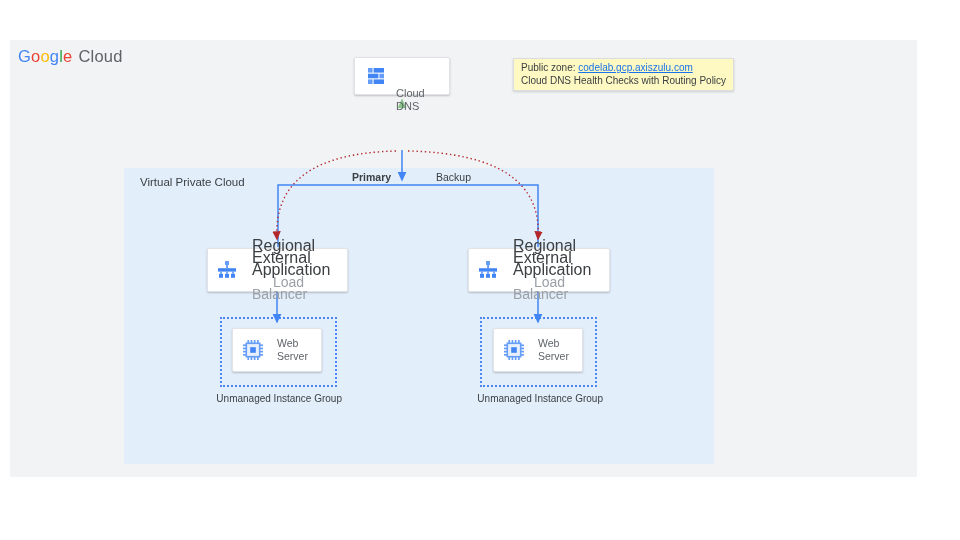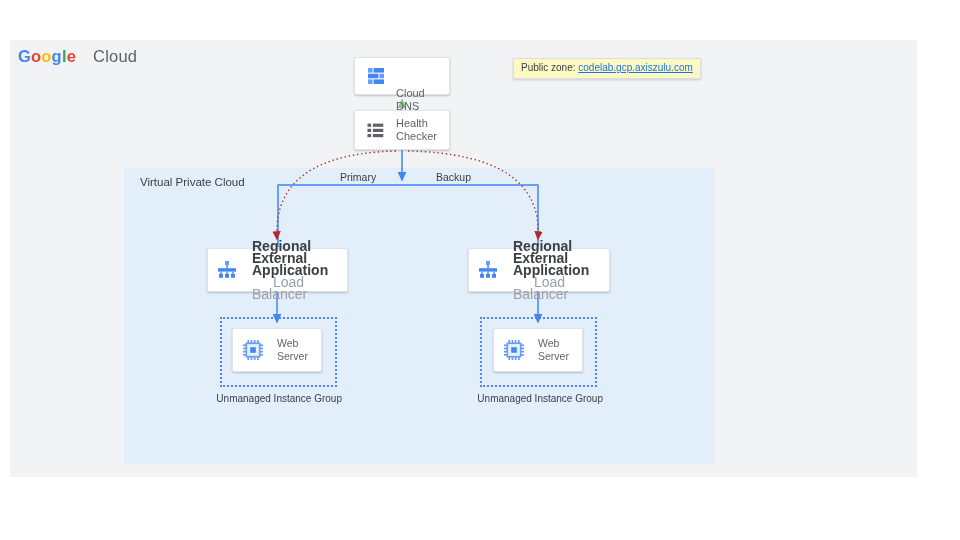--- a/index.html
+++ b/index.html
@@ -1,29 +1,29 @@
 <!DOCTYPE html>
 <html><head>
 <meta charset="utf-8">
 <style>
   html,body{margin:0;padding:0;background:#fff;font-family:"Liberation Sans",sans-serif;}
   .stage{position:relative;width:960px;height:540px;background:#fff;overflow:hidden;}
   .canvas{position:absolute;left:10px;top:40px;width:907px;height:437px;background:#f1f3f4;}
   .logo{position:absolute;left:18px;top:47px;font-size:16.5px;z-index:2;letter-spacing:.2px;}
-  .logo .gword{font-weight:700;}
-  .logo .cloud{color:#5f6368;font-weight:400;margin-left:17px;}
+  .logo .gword{font-weight:400;}
+  .logo .cloud{color:#5f6368;font-weight:400;margin-left:6px;}
   .vpc{position:absolute;left:124px;top:168px;width:590px;height:296px;background:#e3eefb;z-index:1;}
   .vpc-label{position:absolute;left:140px;top:176px;font-size:11.5px;color:#3c4043;z-index:4;}
   .region{position:absolute;top:203px;width:207px;height:229px;background:#e9ebef;z-index:2;}
   .region-label{position:absolute;left:7px;top:5px;font-size:10.5px;color:#3c4043;}
   .box{position:absolute;background:#fff;border:1px solid #e1e3e6;border-radius:2px;
        box-shadow:0 1px 2px rgba(60,64,67,.28);display:flex;align-items:center;z-index:6;box-sizing:border-box;}
   .node-label{font-size:11px;color:#5f6368;line-height:13px;}
   .lb-text{line-height:12px;}
-  .lb-title{font-size:14px;color:#3c4043;font-weight:bold;}
+  .lb-title{font-size:16px;color:#3c4043;}
   .lb-sub{font-size:14px;color:#9aa0a6;margin-left:21px;}
   .ig{position:absolute;width:117px;height:70px;border:2px dotted #4c86f2;z-index:3;box-sizing:border-box;}
   .ig-label{position:absolute;width:130px;text-align:right;font-size:10px;color:#3c4043;z-index:3;}
   .flow-label{position:absolute;font-size:10.5px;color:#3c4043;z-index:4;}
   .overlay{position:absolute;left:0;top:0;z-index:5;pointer-events:none;}
   .pz{position:absolute;left:513px;top:58px;background:#fef9c3;border:1px solid #dcdde0;
       box-shadow:0 1px 2px rgba(60,64,67,.2);padding:3px 7px;font-size:10px;line-height:12.5px;
       color:#3c4043;z-index:6;white-space:nowrap;}
   .pz .link{color:#1a73e8;text-decoration:underline;cursor:pointer;}
   .legend{position:absolute;left:755px;top:333px;z-index:2;}
@@ -38,21 +38,21 @@
   <div class="canvas"></div>
 
   <div class="logo">
     <span class="gword"><span style="color: rgb(66, 133, 244);">G</span><span style="color: rgb(234, 67, 53);">o</span><span style="color: rgb(251, 188, 5);">o</span><span style="color: rgb(66, 133, 244);">g</span><span style="color: rgb(52, 168, 83);">l</span><span style="color: rgb(234, 67, 53);">e</span></span><span class="cloud">Cloud</span>
   </div>
 
   <div class="vpc"></div>
   <div class="vpc-label">Virtual Private Cloud</div>
 
 
-  <div class="flow-label" style="left:340px;top:171px;">Primary</div>
+  <div class="flow-label" style="left:352px;top:171px;font-weight:bold;">Primary</div>
   <div class="flow-label" style="left:436px;top:171px;text-align:center;">Backup</div>
 
   <svg class="overlay" width="960" height="540">
     <defs>
       <marker id="arrB" markerWidth="7" markerHeight="7" refX="5.5" refY="3" orient="auto">
         <path d="M0,0 L6.5,3 L0,6 Z" fill="#4285f4"></path>
       </marker>
       <marker id="arrR" markerWidth="7" markerHeight="7" refX="5.5" refY="3" orient="auto">
         <path d="M0,0 L6.5,3 L0,6 Z" fill="#b3282d"></path>
       </marker>
@@ -78,36 +78,24 @@
       <rect x="2" y="2" width="4.6" height="4.6" fill="#669df6"></rect>
         <rect x="7.6" y="2" width="10.4" height="4.6" fill="#4285f4"></rect>
       <rect x="2" y="7.7" width="10.4" height="4.6" fill="#4285f4"></rect>
         <rect x="13.4" y="7.7" width="4.6" height="4.6" fill="#669df6"></rect>
       <rect x="2" y="13.4" width="4.6" height="4.6" fill="#669df6"></rect>
         <rect x="7.6" y="13.4" width="10.4" height="4.6" fill="#4285f4"></rect>
     </svg>
     <span class="node-label" style="margin-left:10px;margin-top:48px;">Cloud DNS</span>
   </div>
 
-  <div class="box" style="left:354px;top:110px;width:96px;height:40px;padding-left:11px;">
-    <svg class="icon" width="19" height="19" viewBox="0 0 19 19">
-      <rect x="1.5" y="2.6" width="3.6" height="3.2" fill="#5f6368"></rect>
-        <rect x="6.8" y="2.6" width="10.5" height="3.2" fill="#5f6368"></rect>
-      <rect x="1.5" y="7.8" width="3.6" height="3.2" fill="#5f6368"></rect>
-        <rect x="6.8" y="7.8" width="10.5" height="3.2" fill="#5f6368"></rect>
-      <rect x="1.5" y="13" width="3.6" height="3.2" fill="#5f6368"></rect>
-        <rect x="6.8" y="13" width="10.5" height="3.2" fill="#5f6368"></rect>
-    </svg>
-    <span class="node-label" style="margin-left:11px;">
-      <span>Health</span><br><span>Checker</span>
-    </span>
-  </div>
 
   <div class="pz">
     <span>Public zone: </span><a class="link">codelab.gcp.axiszulu.com</a><br>
+    <span>Cloud DNS Health Checks with Routing Policy</span>
   </div>
 
   <div class="box" style="left:207px;top:248px;width:141px;height:44px;padding-left:8px;">
     <svg class="icon" width="22" height="22" viewBox="0 0 22 22">
       <rect x="9" y="2" width="4" height="4" fill="#669df6"></rect>
         <rect x="10.3" y="6" width="1.5" height="3.2" fill="#4285f4"></rect>
       <rect x="2" y="9.2" width="18" height="3.4" fill="#4285f4"></rect>
       <rect x="4.3" y="12.6" width="1.4" height="2.2" fill="#4285f4"></rect>
         <rect x="10.3" y="12.6" width="1.4" height="2.2" fill="#4285f4"></rect>
         <rect x="16.3" y="12.6" width="1.4" height="2.2" fill="#4285f4"></rect>

